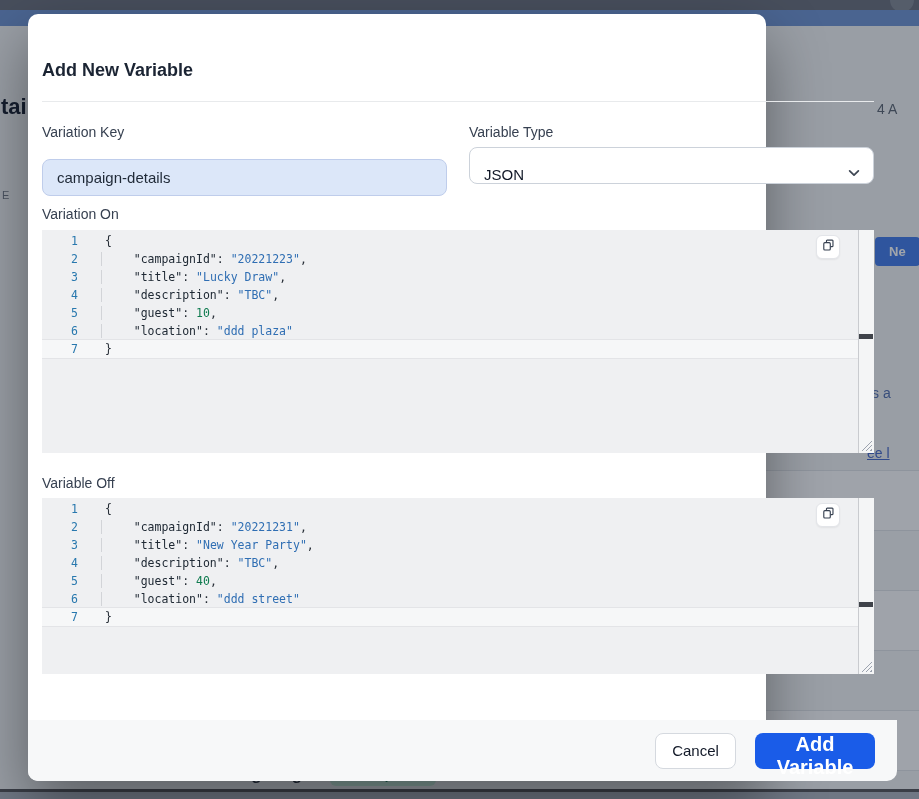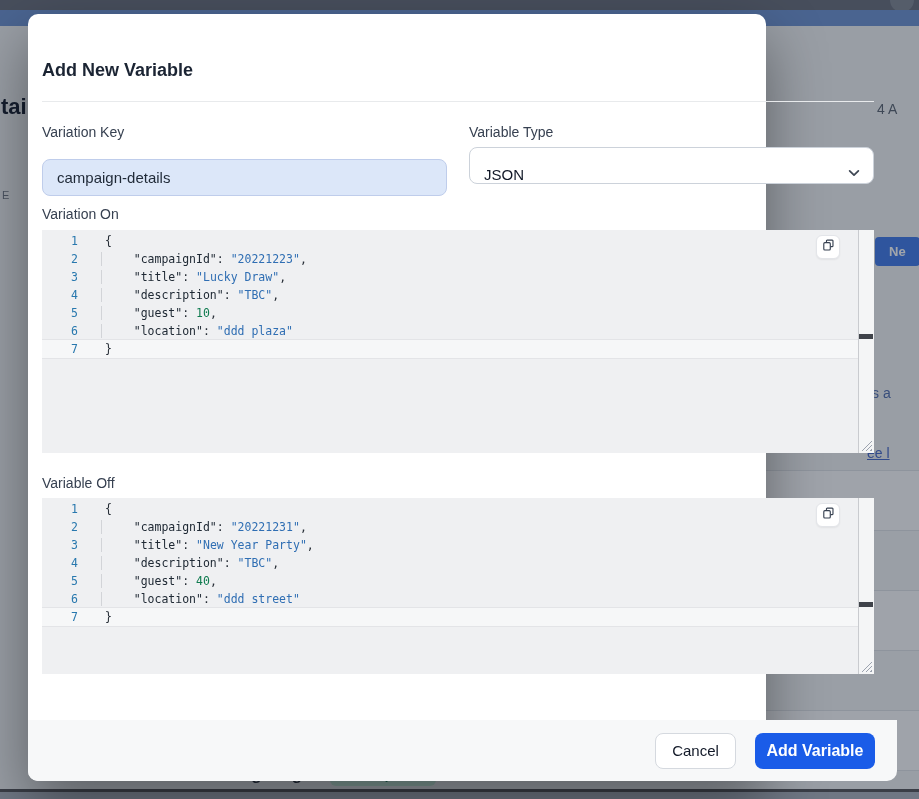--- a/index.html
+++ b/index.html
@@ -76,21 +76,21 @@
               border-radius:6px; display:flex; align-items:center; justify-content:center; cursor:pointer;
               box-shadow:0 1px 2px rgba(0,0,0,0.06); }
 
   
   .modal-footer { position:absolute; left:0; top:706px; width:869px; height:61px; background:#f7f8f9;
                   border-radius:0 0 10px 10px; display:flex; align-items:center; justify-content:flex-end;
                   padding-right:22px; gap:19px; }
   .btn-cancel { width:81px; height:36px; background:#fff; border:1px solid #d5d9df; border-radius:8px;
                 font-size:15px; color:#111827; font-family:"Liberation Sans", sans-serif; cursor:pointer; }
   .btn-add { width:120px; height:36px; background:var(--accent); border:none; border-radius:8px;
-             font-size:16px; font-weight:600; color:#fff; font-family:"Liberation Sans", sans-serif; cursor:pointer; }
+             font-size:20px; font-weight:600; color:#fff; font-family:"Liberation Sans", sans-serif; cursor:pointer; }
 </style>
 </head>
 <body>
 
 <div class="stage">
 
   <div class="bg-layer">
     <div class="bg-topbar"></div>
     <div class="bg-avatar"></div>
     <div class="bg-blueband"></div>

